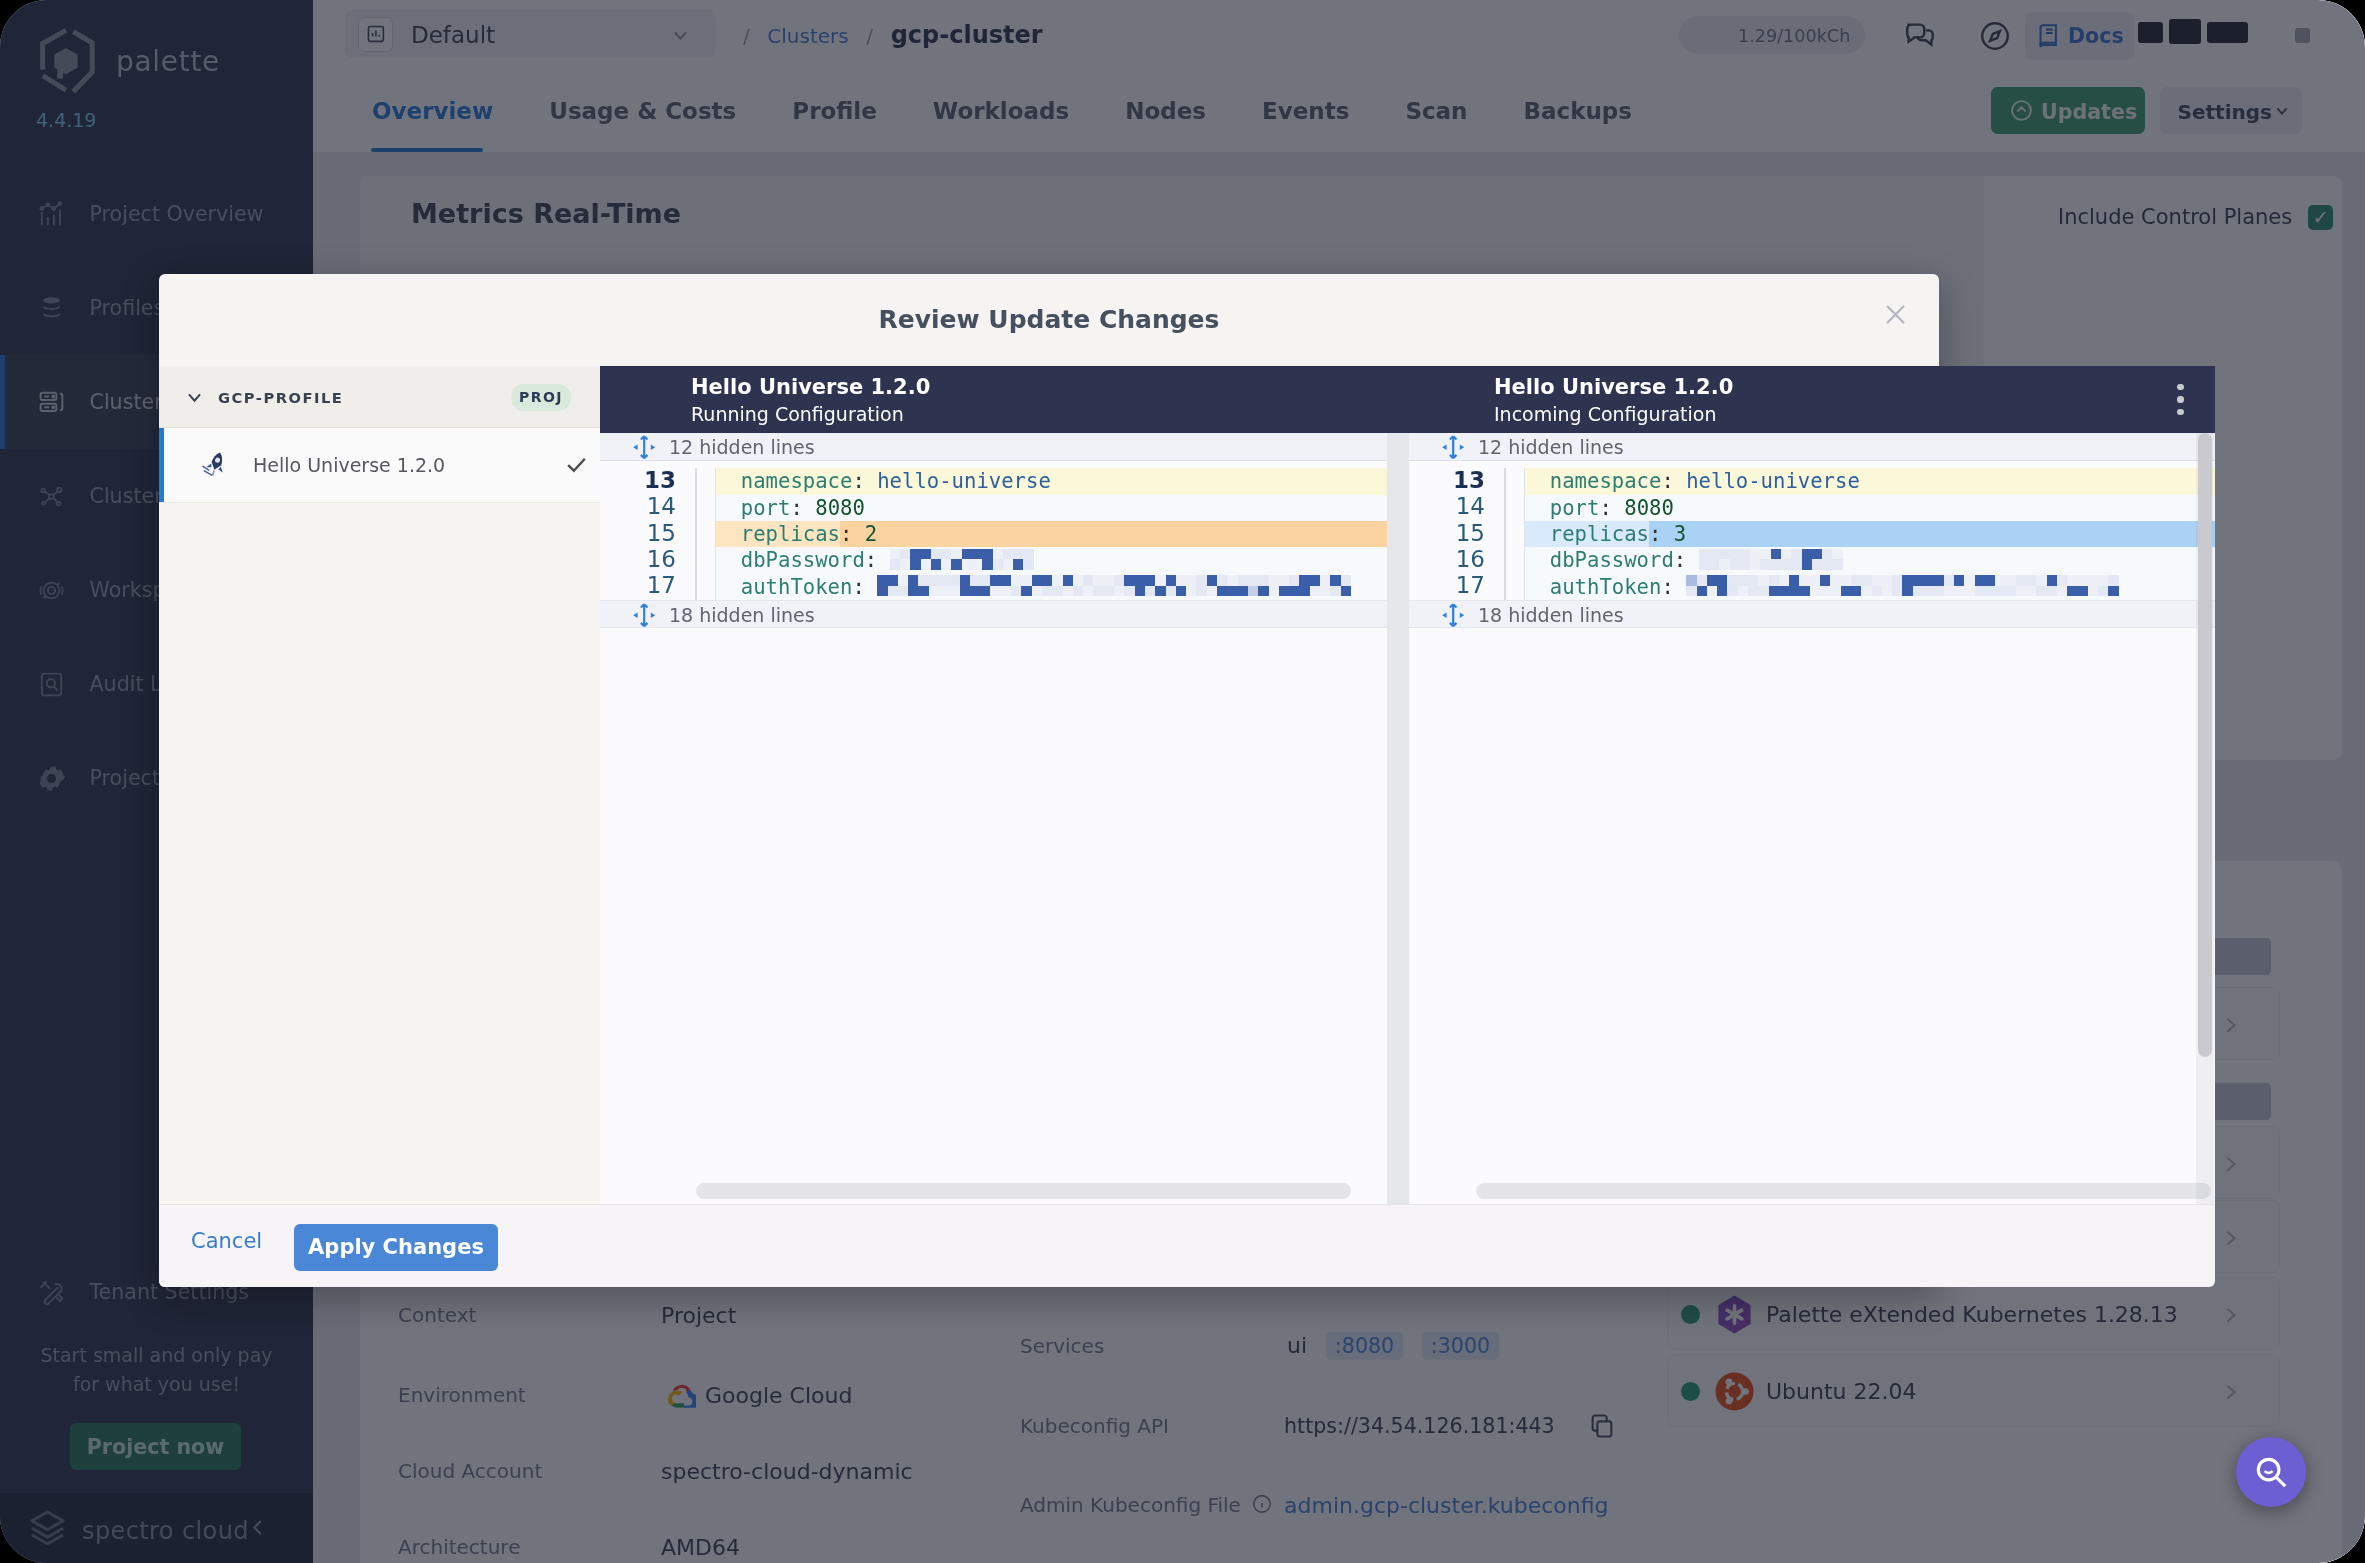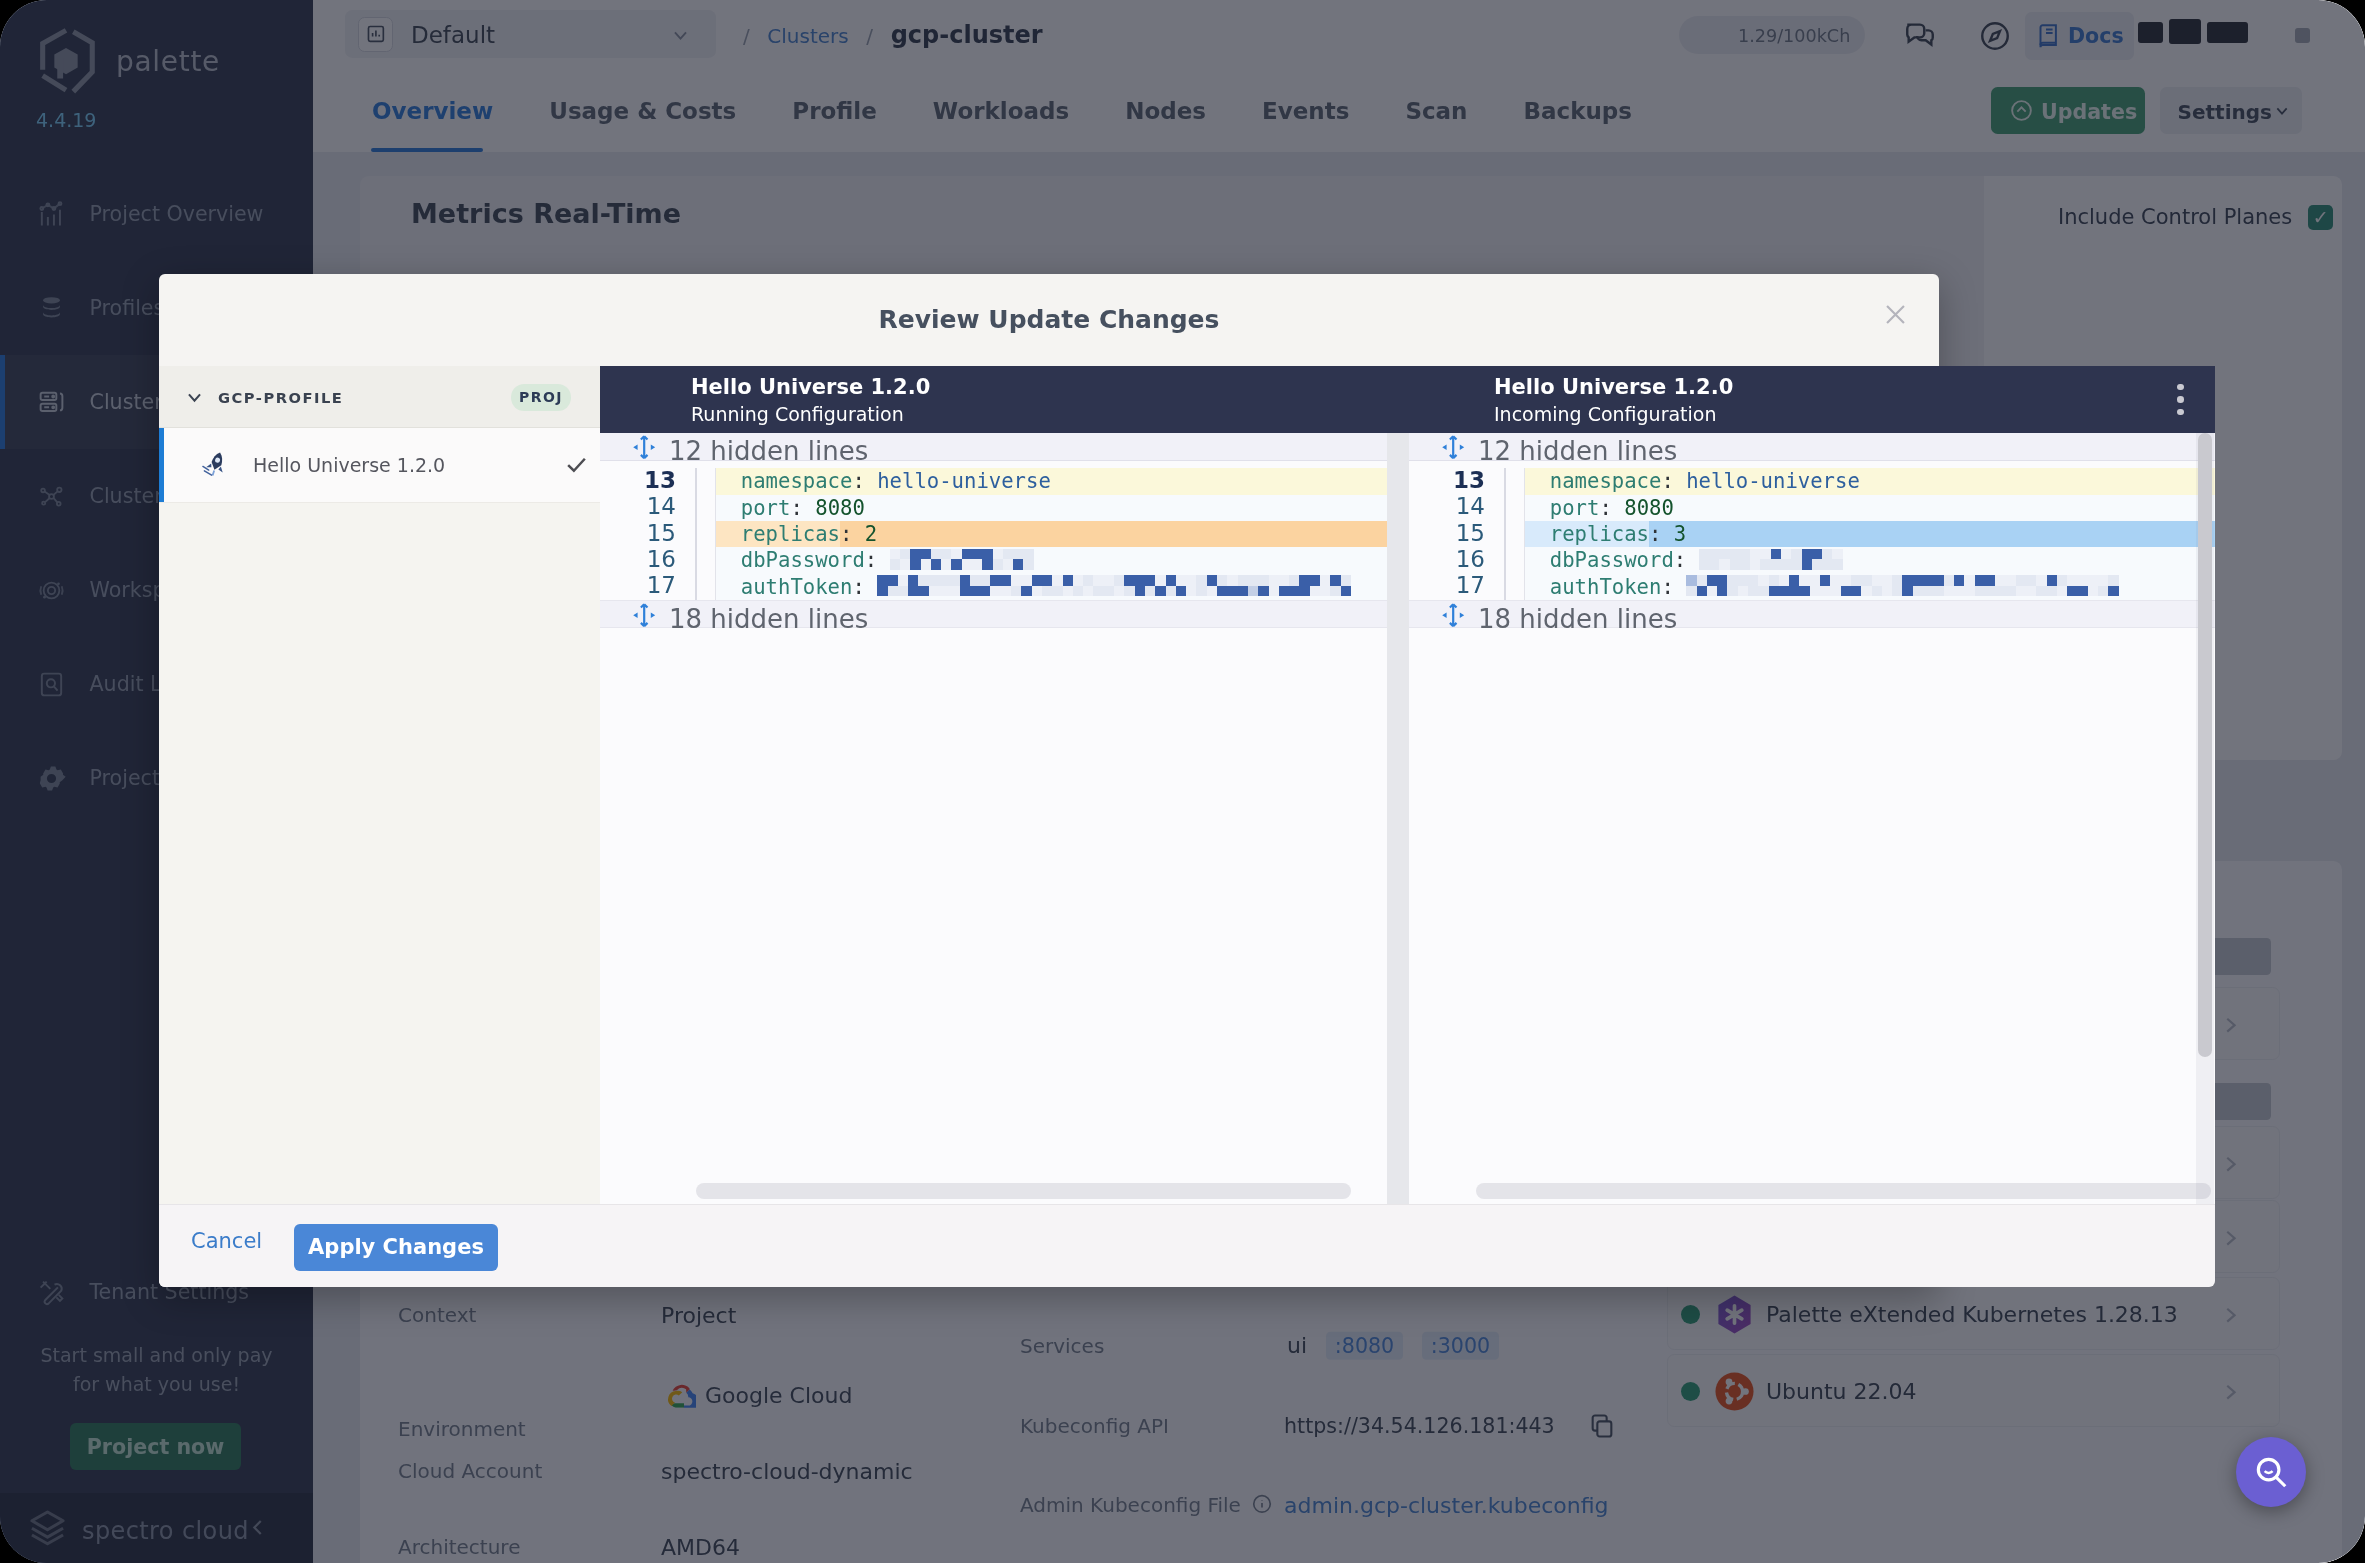--- a/index.html
+++ b/index.html
@@ -120,21 +120,21 @@
   .dh-right { left:894px; }
   .kebab { position:absolute; left:1577px; top:17.6px; width:7.3px; height:34px; }
   .kebab i { display:block; width:6.6px; height:6.6px; border-radius:50%; background:#c9c9d1; margin:0 0 5.9px 0; }
 
   .pane { position:absolute; top:67px; height:772px; overflow:hidden; background:#fbfbfd; }
   .pane.left { left:0; width:787px; }
   .pane.right { left:809px; width:806px; }
   .hidden-row { position:relative; width:100%; height:28px; background:#f1f1f8; border-bottom:1.5px solid #e0e0ea; }
   .hidden-row.bottom { border-top:1.5px solid #e6e6ee; border-bottom:1.5px solid #e6e6ee; }
   .hidden-row .unfold { position:absolute; left:31px; top:0.7px; width:26.4px; height:26.4px; color:#2f80d9; }
-  .hidden-row span { position:absolute; left:69px; top:2.9px; font-size:26px; color:#5f646e; }
+  .hidden-row span { position:absolute; left:69px; top:2.9px; font-size:19px; color:#5f646e; }
   .spacer10 { height:7.3px; }
   .code-line { position:relative; height:26.4px; font-family:"DejaVu Sans Mono","Liberation Mono",monospace; font-size:20.6px; line-height:26.4px; white-space:pre; }
   .code-line .lno { position:absolute; left:0; top:-1.5px; width:76px; text-align:right; color:#2b5a7a; font-family:"DejaVu Sans","Liberation Sans",sans-serif; font-size:23px; }
   .code-line .lno.dark { color:#1c2f55; font-weight:700; }
   .gline1 { position:absolute; left:95px; top:0; bottom:0; width:1.5px; background:#d9dae3; }
   .gline2 { position:absolute; left:115px; top:0; bottom:0; width:1.5px; background:#e2e3ea; }
   .code-body { position:absolute; left:116px; top:0; right:0; height:26.4px; }
   .rowbg-yellow { background:#fbf8da; }
   .rowbg-plain  { background:#f7fafd; }
   .rowbg-orange { background:#fde5c2; }
@@ -254,21 +254,21 @@
       <div class="metrics-title">Metrics Real-Time</div>
       <div class="include-cp">
         <span>Include Control Planes</span>
         <div class="checkbox">✓</div>
       </div>
     </div>
 
     <div class="info-card">
       <div class="ig-label" style="left:38px; top:454px;">Context</div>
       <div class="ig-value" style="left:301px; top:454px;">Project</div>
-      <div class="ig-label" style="left:38px; top:534px;margin-top:34px;">Environment</div>
+      <div class="ig-label" style="left:38px; top:534px;">Environment</div>
       <div class="gcloud-ico" style="left:305px; top:534px;">
         <svg viewBox="0 0 24 20">
             <path d="M16.5 8.3l2.6-2.6-.2-1A8 8 0 005.9 6.5l1 .2 2.4-.4.3-.4a4.8 4.8 0 016.7-.3l.2 2.7z" fill="#EA4335"></path>
             <path d="M21.4 8.6a7.2 7.2 0 00-2.3-2.9l-2.6 2.6a4 4 0 011.5 3.2v.3a3.2 3.2 0 010 6.4h-3.3l-.3 3.4h3.6a6.5 6.5 0 003.4-13z" fill="#4285F4"></path>
             <path d="M8.3 21.6h6.4v-3.4H8.3a1.6 1.6 0 01-.7-.1l-2.4.7-.2.9a6.4 6.4 0 003.3 1.9z" fill="#34A853" transform="translate(0,-1.8)"></path>
             <path d="M8.3 8.1a6.5 6.5 0 00-3.3 11.7l2.7-2.7a3.2 3.2 0 113-5.5l2.7-2.6A6.5 6.5 0 008.3 8.1z" fill="#FBBC05" transform="translate(0,-1.2)"></path>
           </svg>
       </div>
       <div class="ig-value" style="left:345px; top:534px;">Google Cloud</div>
       <div class="ig-label" style="left:38px; top:610px;">Cloud Account</div>

